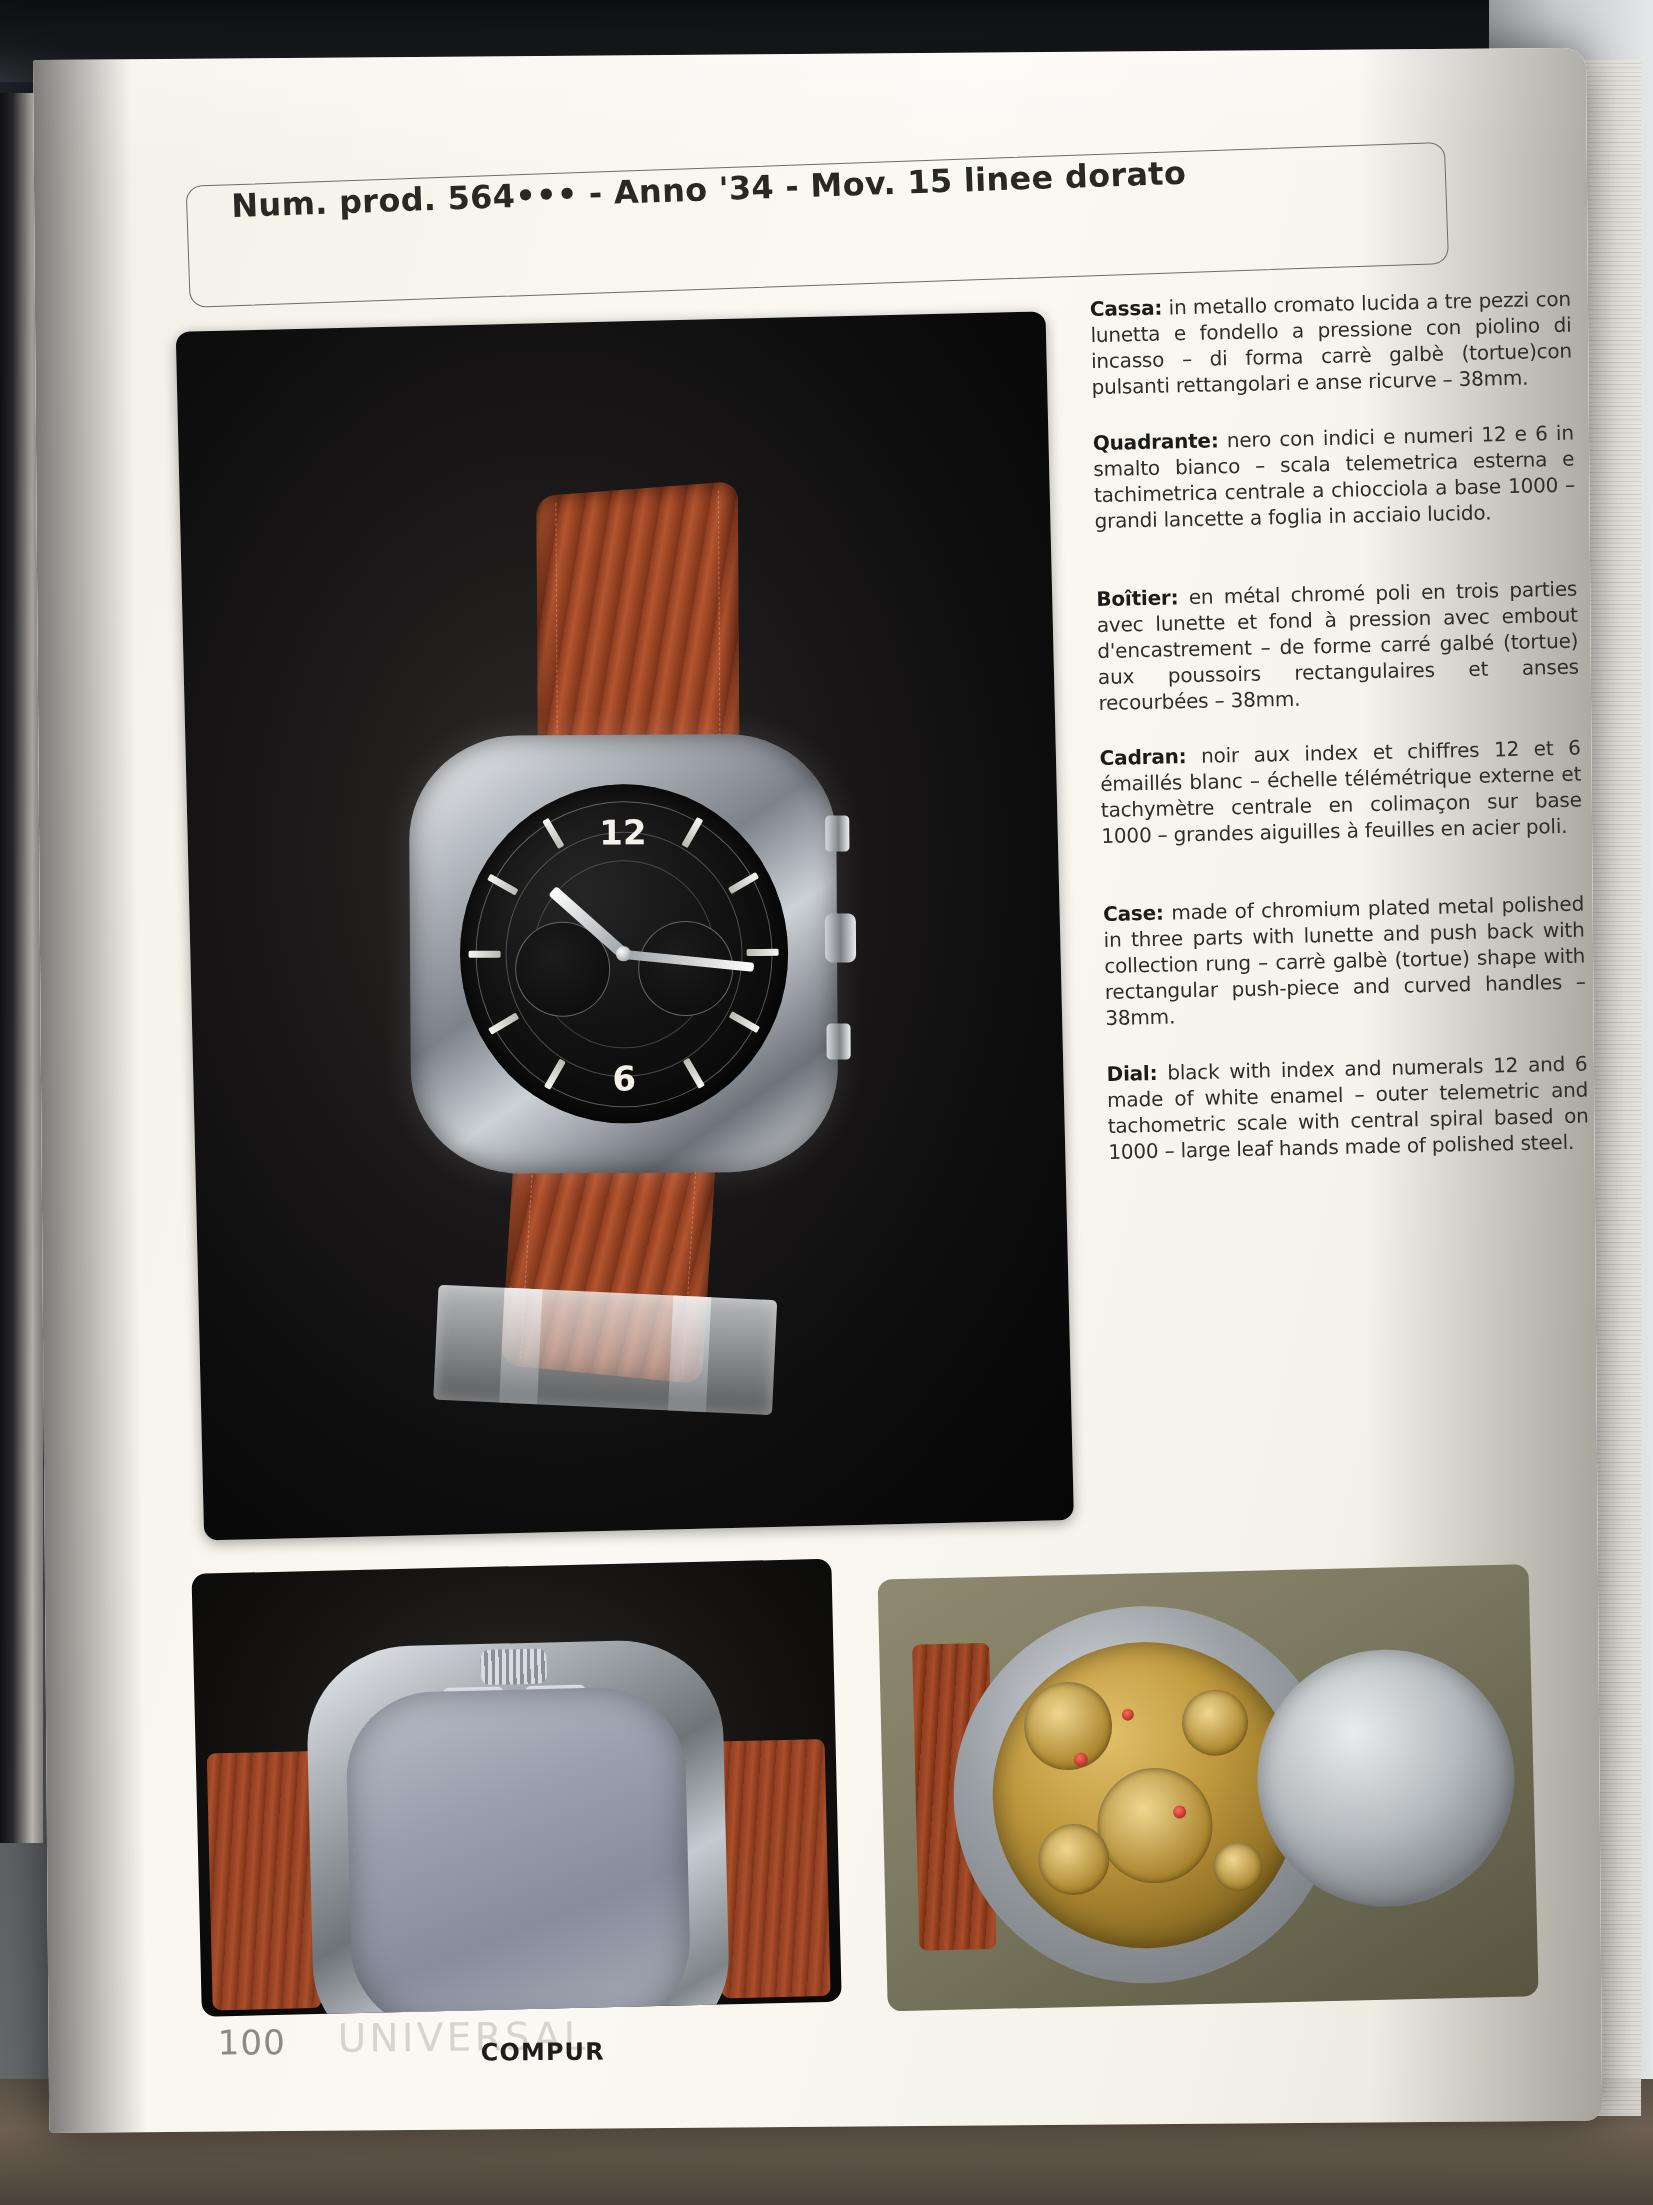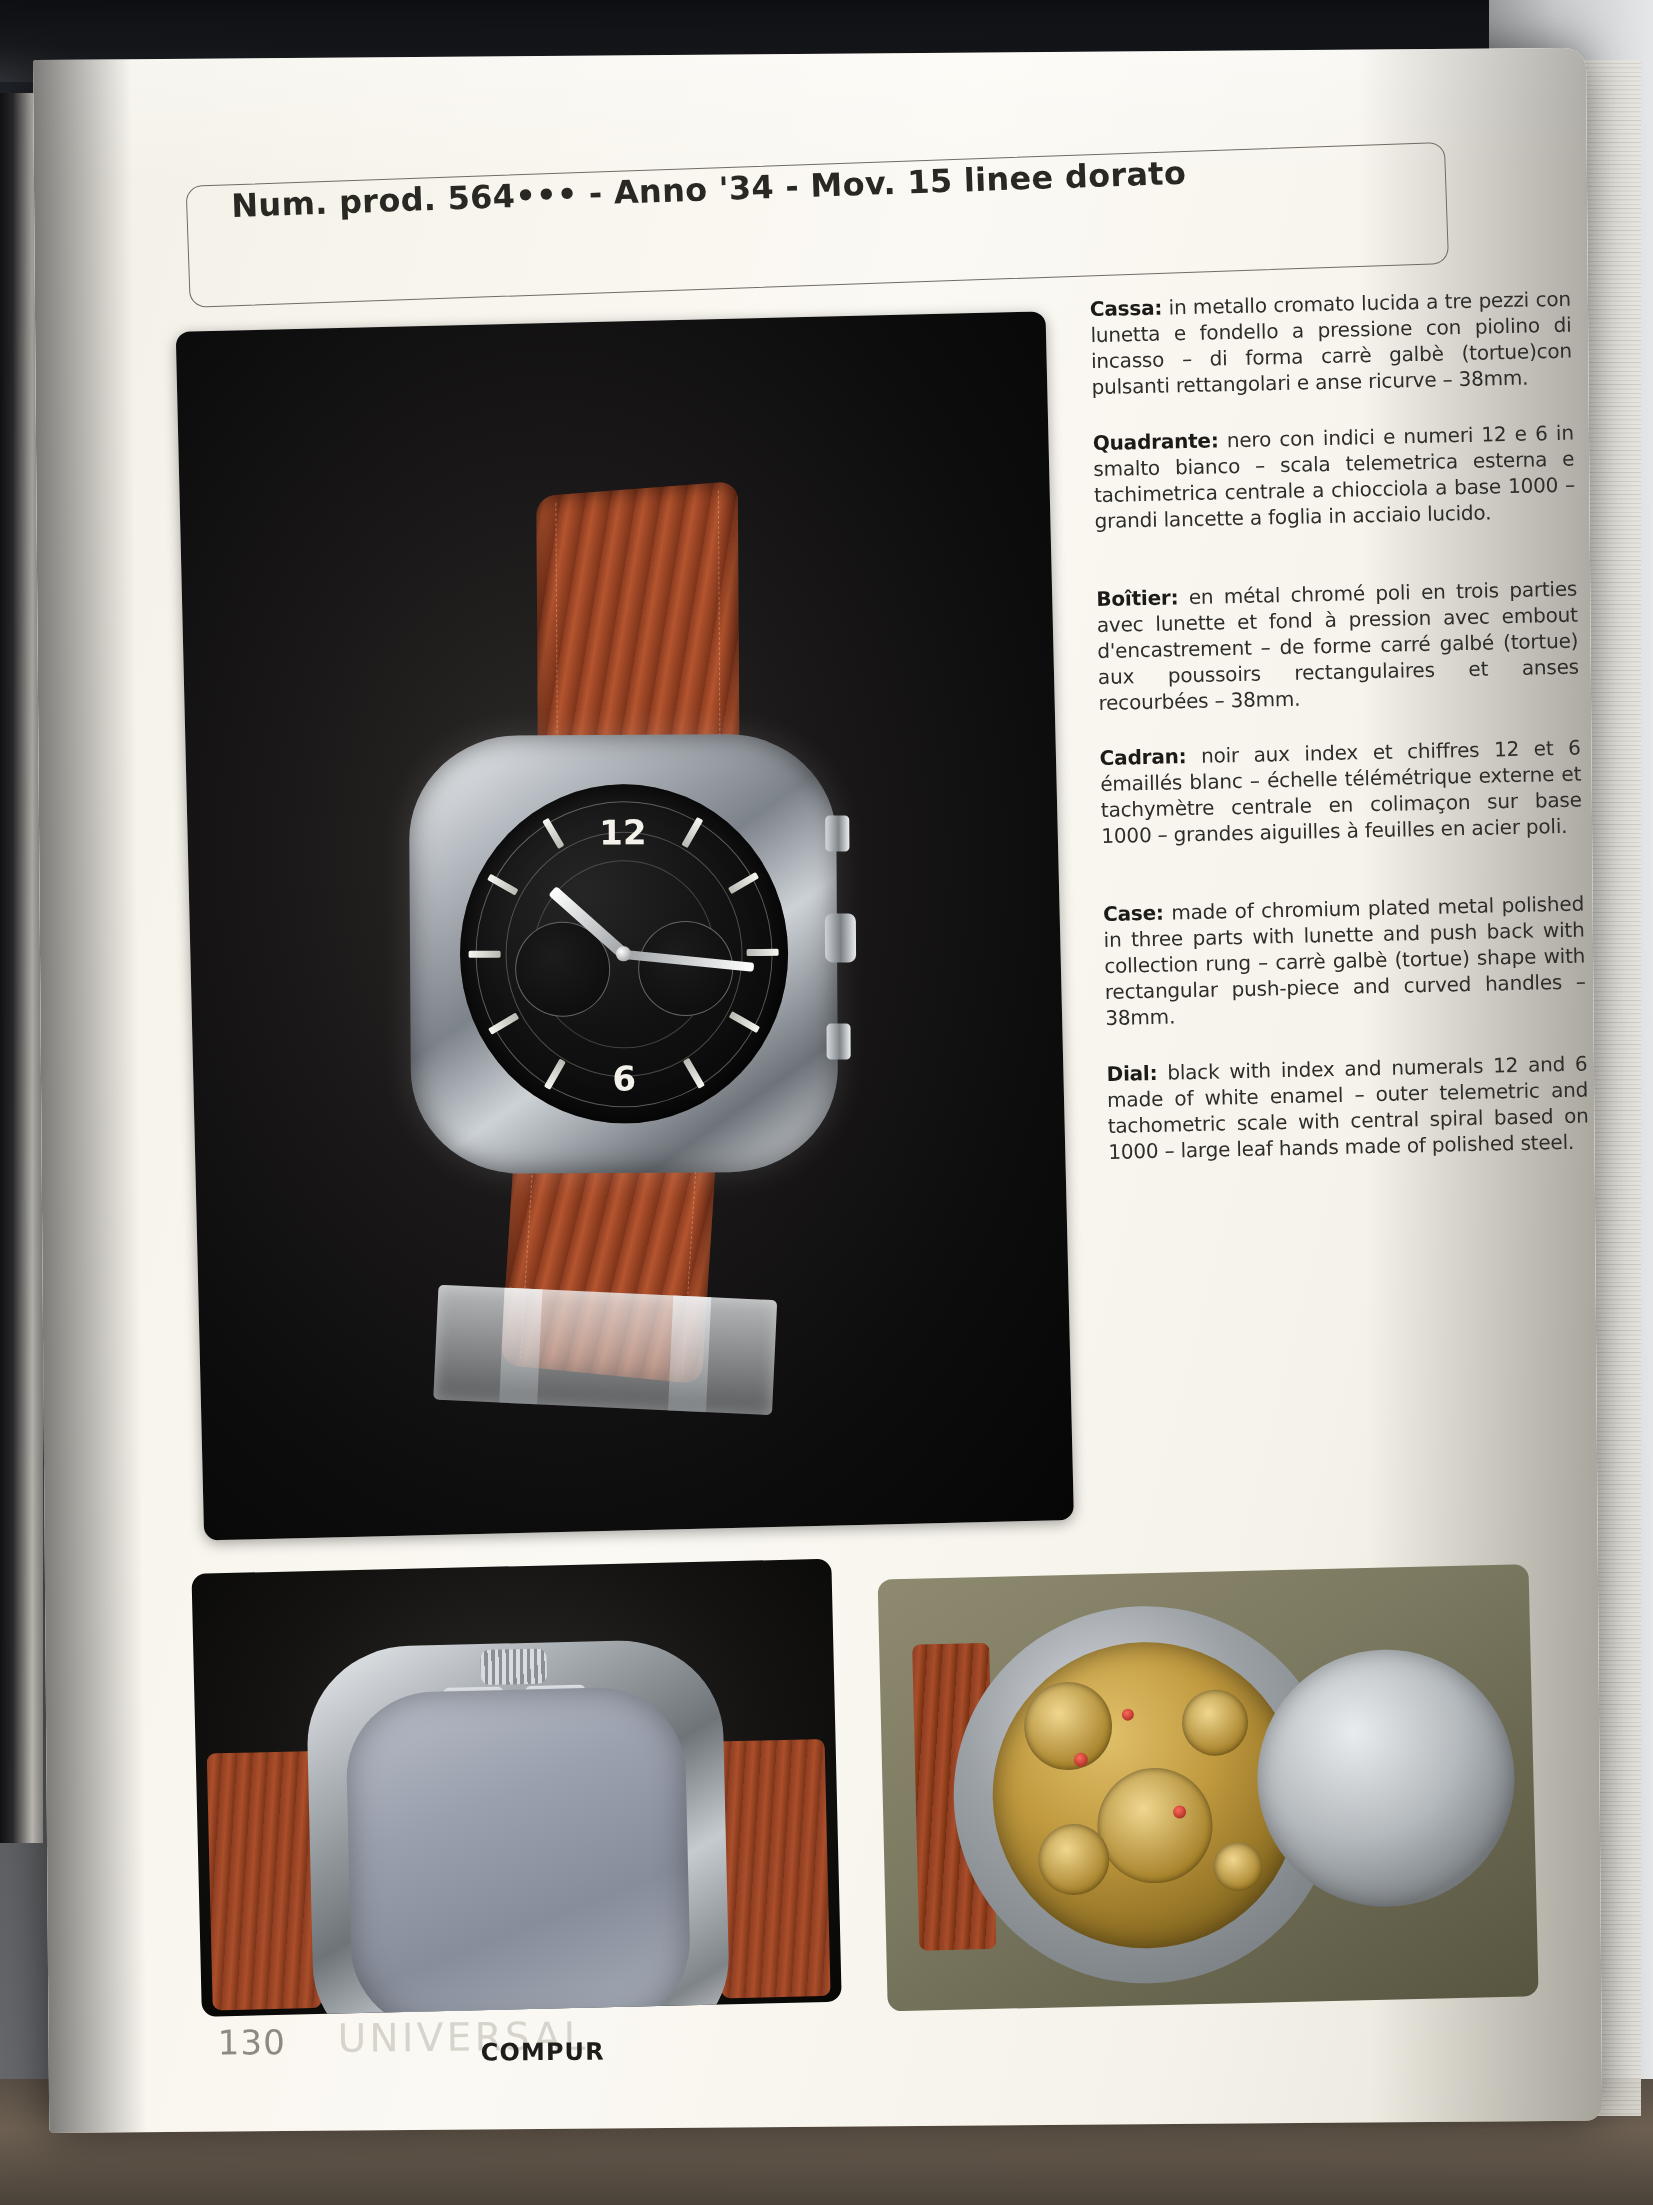--- a/index.html
+++ b/index.html
@@ -525,20 +525,20 @@
             <div class="gear" style="width:71px;height:71px;left:44px;top:180px;"></div>
             <div class="gear" style="width:49px;height:49px;left:219px;top:202px;"></div>
             <div class="jewel" style="width:14.2px;height:14.2px;left:82px;top:109px;"></div>
             <div class="jewel" style="width:13px;height:13px;left:180px;top:164px;"></div>
             <div class="jewel" style="width:12px;height:12px;left:131px;top:66px;"></div>
           </div>
         </div>
         <div class="mov-lid"></div>
       </div>
 
-      <div class="page-number">130</div>
+      <div class="page-number">100</div>
       <div class="brand">UNIVERSAL</div>
       <div class="brand-sub">COMPUR</div>
 
     </div>
   </div>
 </div>
 
 
 </body></html>

